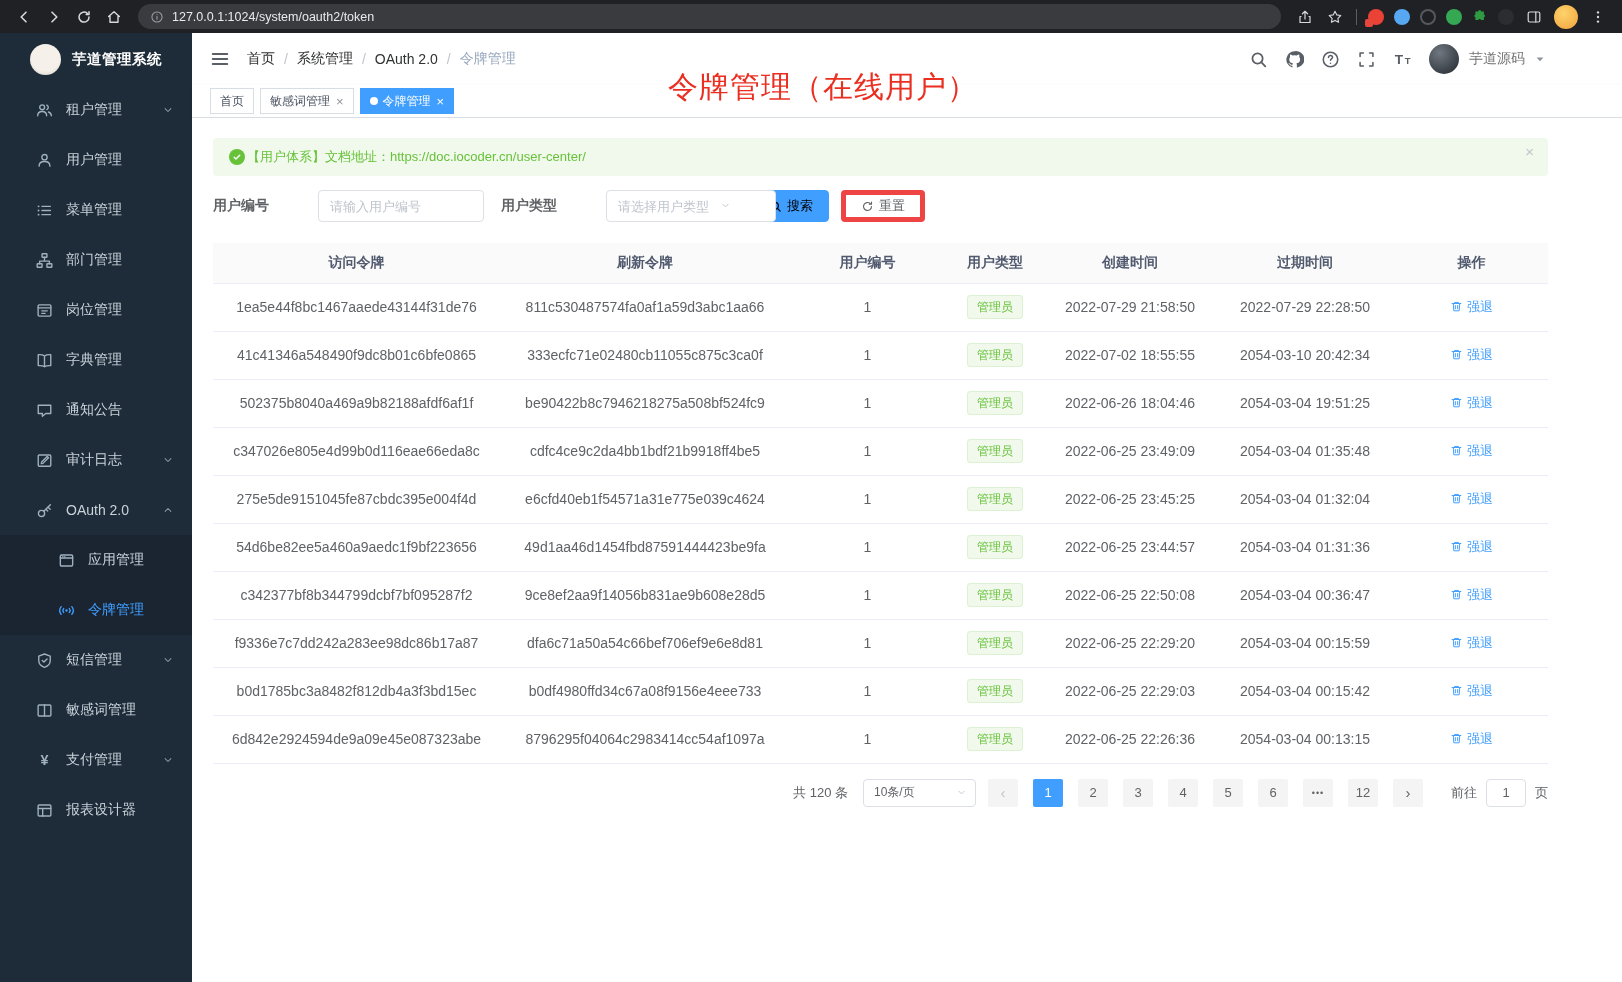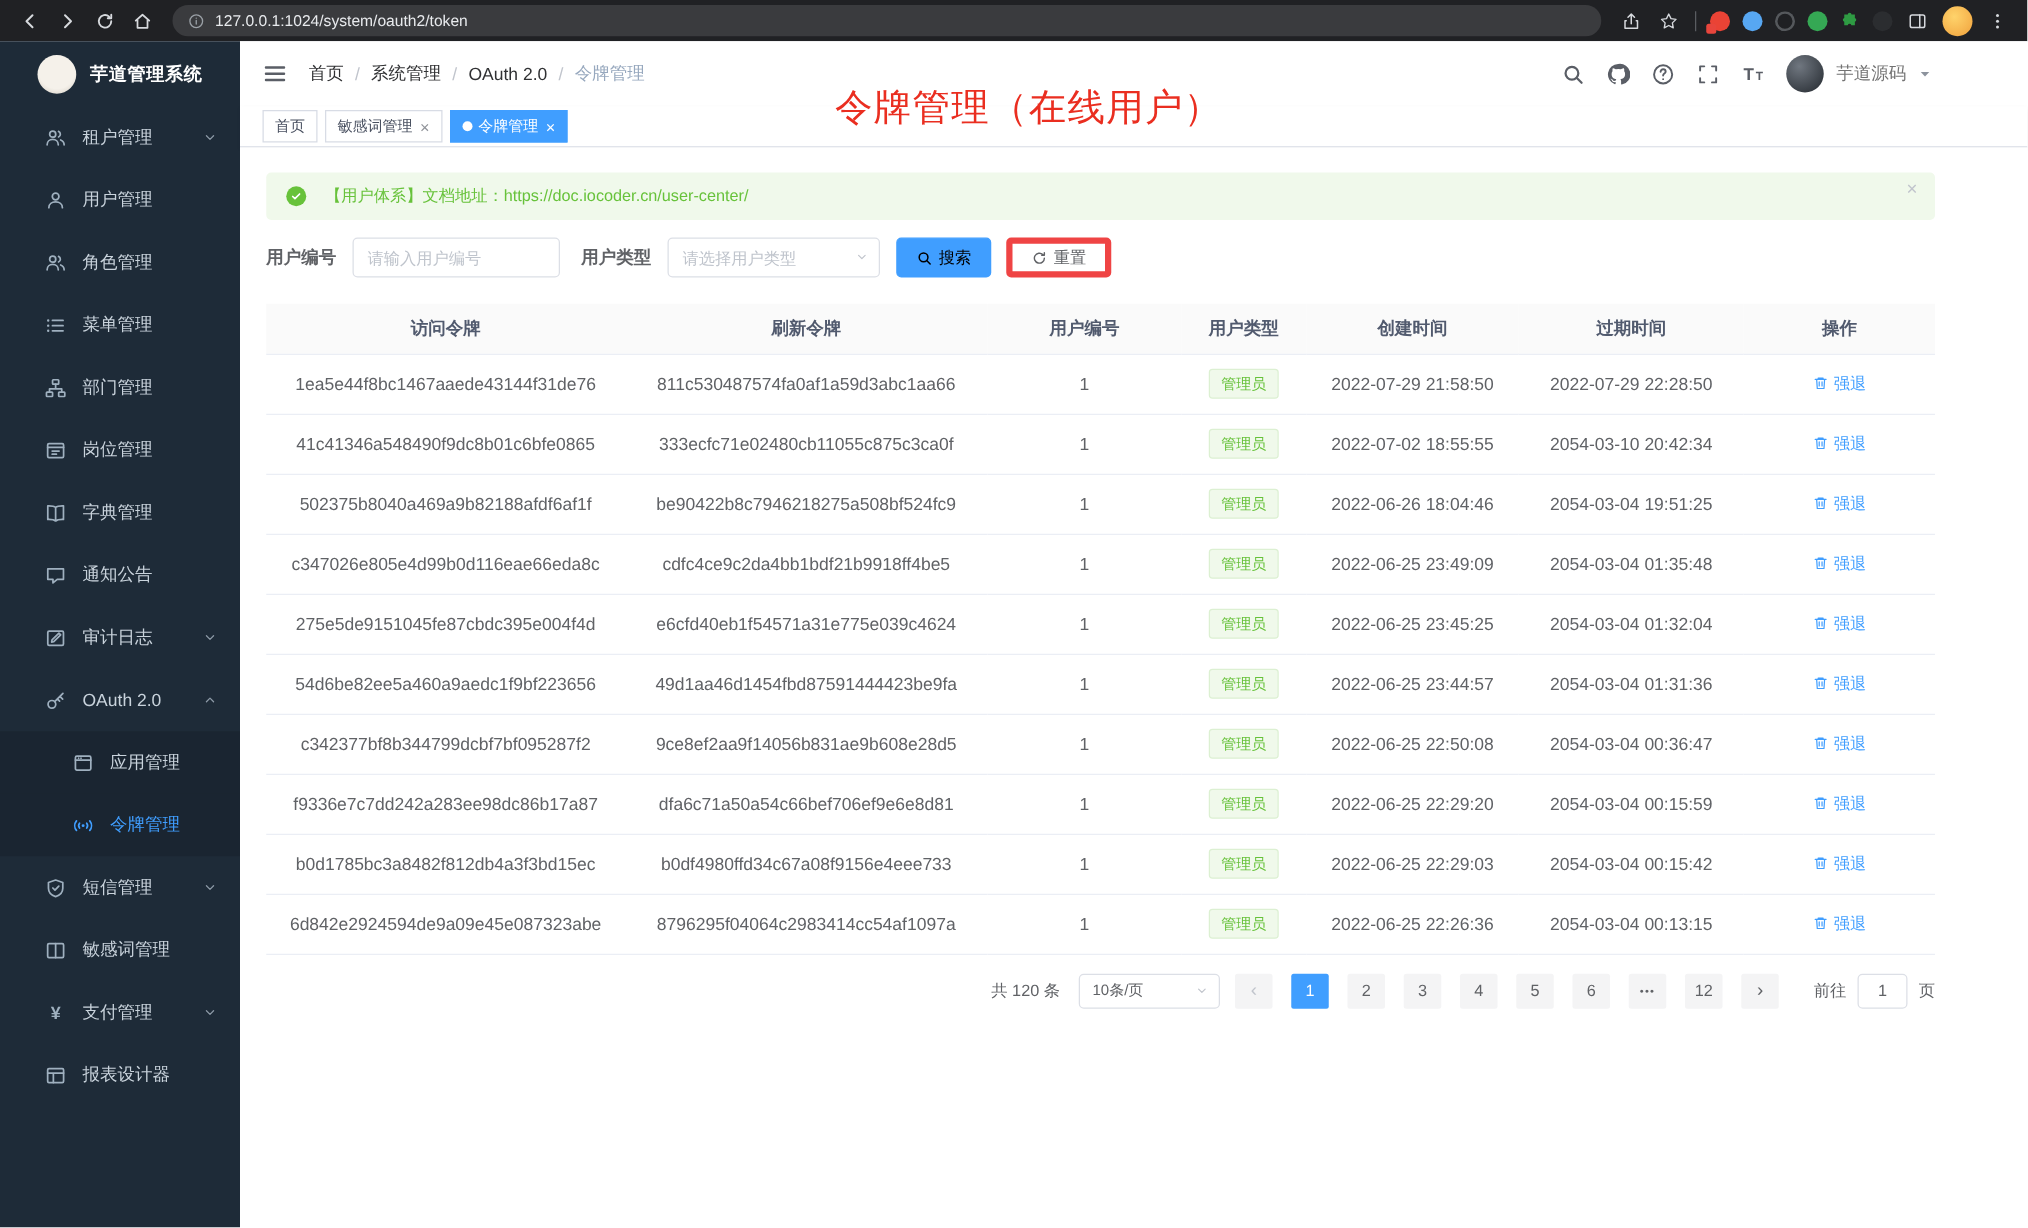--- a/index.html
+++ b/index.html
@@ -59,30 +59,30 @@
            border-bottom:1px solid #d8dce5;box-shadow:0 1px 3px rgba(0,21,41,.08);flex:none;}
   .tab{height:26px;display:inline-flex;align-items:center;gap:5px;padding:0 9px;border:1px solid #d8dce5;
        font-size:12px;color:#495060;background:#fff;cursor:pointer;white-space:nowrap;}
   .tab.active{background:#409eff;border-color:#409eff;color:#fff;}
   .tab-dot{width:8px;height:8px;border-radius:50%;background:#fff;}
   .tab-close{font-size:13px;line-height:1;color:#909399;margin-left:1px;cursor:pointer;}
   .tab.active .tab-close{color:#fff;}
 
   
   .content{flex:1;padding:20px 74px 0 21px;background:#fff;}
-  .alert{height:38px;background:#f0f9eb;border-radius:4px;display:flex;align-items:center;padding:0 16px;gap:15px;position:relative;}
+  .alert{height:38px;background:#f0f9eb;border-radius:4px;display:flex;align-items:center;padding:0 16px;gap:2px;position:relative;}
   .alert-check{width:16px;height:16px;border-radius:50%;background:#67c23a;color:#fff;display:flex;align-items:center;justify-content:center;flex:none;}
   .alert-check svg{width:10px;height:10px;}
   .alert-text{color:#67c23a;font-size:13px;}
   .alert-link{color:#67c23a;text-decoration:none;cursor:pointer;}
   .alert-close{position:absolute;right:14px;top:6px;color:#c0c4cc;font-size:15px;line-height:1;cursor:pointer;}
 
   .filter{display:flex;align-items:center;margin-top:14px;}
   .flabel{font-size:14px;font-weight:700;color:#606266;margin-right:13px;white-space:nowrap;}
-  .finput{width:166px;height:32px;border:1px solid #dcdfe6;border-radius:4px;padding:0 11px;font-size:13px;color:#606266;outline:none;}
+  .finput{width:166px;height:32px;border:1px solid #dcdfe6;border-radius:4px;padding:0 11px;font-size:13px;color:#606266;outline:none;margin-left:36px;}
   .finput::placeholder{color:#bfc4cc;}
   .gap1{margin-right:17px;}
   .fselect{width:170px;position:relative;margin-right:13px;}
   .fselect .finput{width:100%;padding-right:26px;cursor:pointer;}
   .sel-caret{position:absolute;right:9px;top:10px;width:11px;height:11px;color:#c0c4cc;}
   .btn{height:32px;border-radius:4px;display:inline-flex;align-items:center;gap:5px;font-size:13px;padding:0 15px;cursor:pointer;font-family:inherit;}
   .btn [data-icon]{width:13px;height:13px;display:inline-block;}
   .btn-primary{background:#409eff;color:#000000;border:1px solid #409eff;margin-right:12px;}
   .btn-plain{background:#fff;color:#606266;border:5px solid #ef4444;}
 
@@ -205,31 +205,20 @@
           </span>
         </div>
         <div class="menu-item">
           <span class="mi-icon" data-icon="user-icon">
             <svg viewBox="0 0 16 16" fill="none" stroke="currentColor" stroke-width="1.3" stroke-linecap="round" stroke-linejoin="round">
               <circle cx="8" cy="4.9" r="2.5"></circle>
               <path d="M2.9 13.3c0-2.8 2.3-4.3 5.1-4.3s5.1 1.5 5.1 4.3"></path>
             </svg>
           </span>
           <span class="mi-label">用户管理</span>
-        </div>
-        <div class="menu-item">
-          <span class="mi-icon" data-icon="users-icon">
-            <svg viewBox="0 0 16 16" fill="none" stroke="currentColor" stroke-width="1.3" stroke-linecap="round" stroke-linejoin="round">
-              <circle cx="5.8" cy="5" r="2.3"></circle>
-              <path d="M1.6 13c0-2.5 1.9-4 4.2-4 2.3 0 4.2 1.5 4.2 4"></path>
-              <path d="M10.2 2.9a2.3 2.3 0 0 1 0 4.2"></path>
-              <path d="M11.8 9.4c1.6.6 2.6 1.9 2.6 3.6"></path>
-            </svg>
-          </span>
-          <span class="mi-label">角色管理</span>
         </div>
         <div class="menu-item">
           <span class="mi-icon" data-icon="list-icon">
             <svg viewBox="0 0 16 16" fill="none" stroke="currentColor" stroke-width="1.3" stroke-linecap="round" stroke-linejoin="round">
               <path d="M5.6 4.1h8M5.6 8h8M5.6 11.9h8"></path>
               <path d="M2.4 4.1h.01M2.4 8h.01M2.4 11.9h.01" stroke-width="1.8"></path>
             </svg>
           </span>
           <span class="mi-label">菜单管理</span>
         </div>

